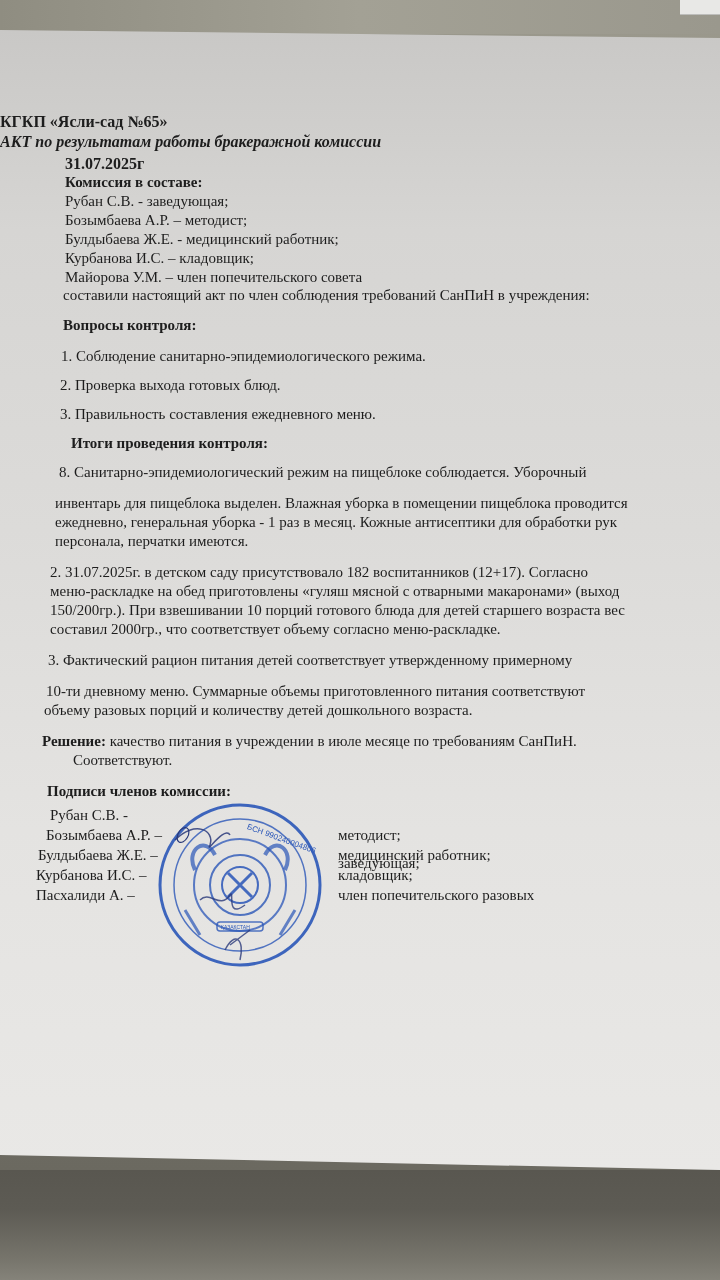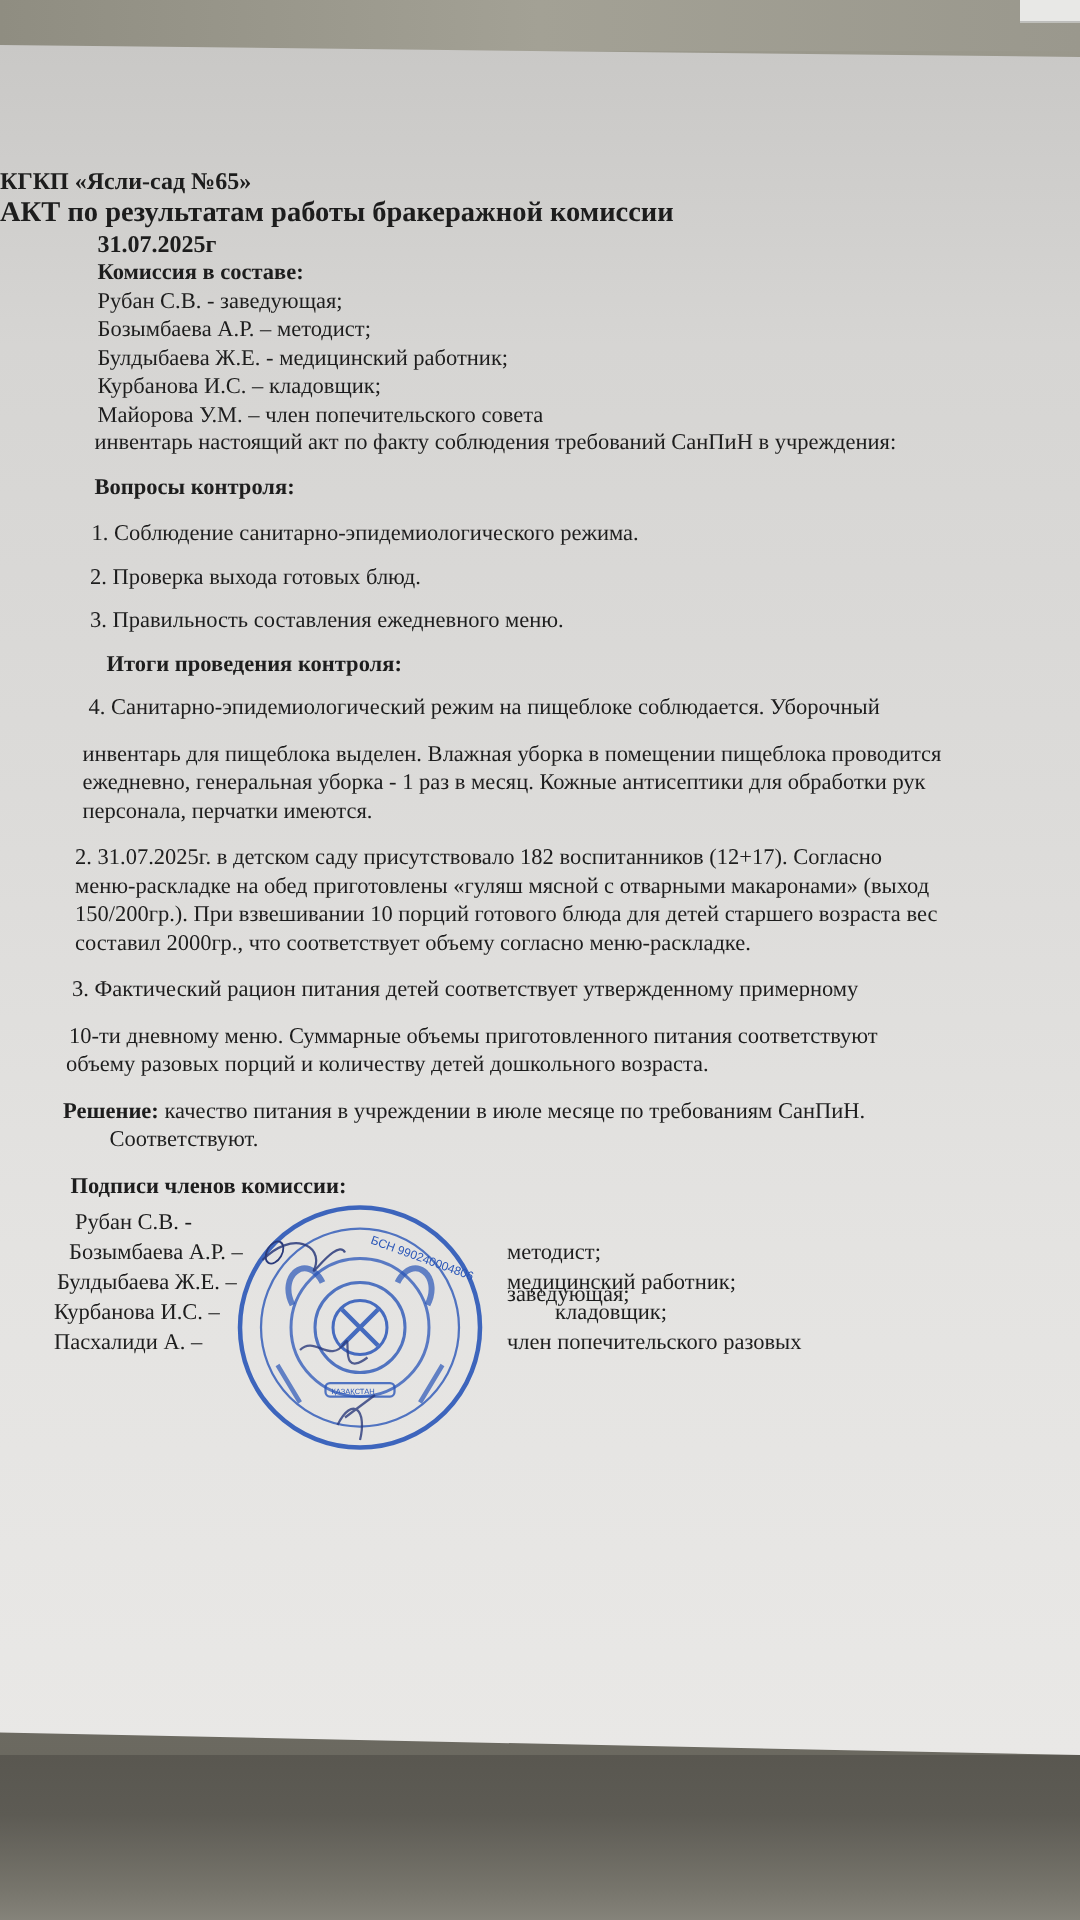--- a/index.html
+++ b/index.html
@@ -38,37 +38,37 @@
   </style>
 </head>
 <body>
 
 <div class="desk-top"></div>
 <div class="corner-paper"></div>
 
 <div class="page">
   <div class="doc">
     <div class="line bold center" style="top:82px;font-size:16px;">КГКП «Ясли-сад №65»</div>
-    <div class="line bold center" style="top:102px;font-size:19px;">АКТ по результатам работы бракеражной комиссии</div>
+    <div class="line bold center" style="top:102px;font-size:16px;font-style:italic;">АКТ по результатам работы бракеражной комиссии</div>
     <div class="line bold" style="left:65px;top:124px;font-size:16px;">31.07.2025г</div>
     <div class="line bold" style="left:65px;top:143px;">Комиссия в составе:</div>
     <div class="line" style="left:65px;top:162px;">Рубан С.В.  -  заведующая;</div>
     <div class="line" style="left:65px;top:181px;">Бозымбаева А.Р. – методист;</div>
     <div class="line" style="left:65px;top:200px;">Булдыбаева Ж.Е. - медицинский работник;</div>
     <div class="line" style="left:65px;top:219px;">Курбанова И.С. – кладовщик;</div>
     <div class="line" style="left:65px;top:238px;">Майорова У.М. – член попечительского совета</div>
-    <div class="line" style="left:63px;top:256px;">инвентарь настоящий акт по факту соблюдения требований СанПиН в учреждения:</div>
+    <div class="line" style="left:63px;top:256px;">составили настоящий акт по член соблюдения требований СанПиН в учреждения:</div>
 
     <div class="line bold" style="left:63px;top:286px;">Вопросы контроля:</div>
     <div class="line" style="left:61px;top:317px;">1. Соблюдение санитарно-эпидемиологического режима.</div>
     <div class="line" style="left:60px;top:346px;">2. Проверка выхода готовых блюд.</div>
     <div class="line" style="left:60px;top:375px;">3. Правильность составления ежедневного меню.</div>
 
     <div class="line bold" style="left:59px;top:404px;margin-left:12px;">Итоги проведения контроля:</div>
-    <div class="line" style="left:59px;top:433px;">4. Санитарно-эпидемиологический режим на пищеблоке соблюдается. Уборочный</div>
+    <div class="line" style="left:59px;top:433px;">8. Санитарно-эпидемиологический режим на пищеблоке соблюдается. Уборочный</div>
     <div class="line" style="left:55px;top:464px;">инвентарь для пищеблока выделен. Влажная уборка в помещении пищеблока проводится</div>
     <div class="line" style="left:55px;top:483px;">ежедневно, генеральная уборка - 1 раз в месяц. Кожные антисептики для обработки рук</div>
     <div class="line" style="left:55px;top:502px;">персонала, перчатки имеются.</div>
 
     <div class="line" style="left:50px;top:533px;">2. 31.07.2025г. в детском саду присутствовало 182 воспитанников (12+17). Согласно</div>
     <div class="line" style="left:50px;top:552px;">меню-раскладке на обед приготовлены «гуляш мясной с отварными макаронами» (выход</div>
     <div class="line" style="left:50px;top:571px;">150/200гр.). При взвешивании 10 порций готового блюда для детей старшего возраста вес</div>
     <div class="line" style="left:50px;top:590px;">составил 2000гр., что соответствует объему согласно меню-раскладке.</div>
 
     <div class="line" style="left:48px;top:621px;text-align:center;">3. Фактический рацион питания детей соответствует утвержденному примерному</div>
@@ -81,21 +81,21 @@
     <div class="line" style="left:41px;top:721px;margin-left:32px;">Соответствуют.</div>
 
     <div class="line bold" style="left:47px;top:752px;">Подписи членов комиссии:</div>
     <div class="line" style="left:50px;top:776px;">Рубан С.В.  -</div>
     <div class="line" style="left:338px;top:776px;margin-top:48px;">заведующая;</div>
     <div class="line" style="left:46px;top:796px;">Бозымбаева А.Р. –</div>
     <div class="line" style="left:338px;top:796px;">методист;</div>
     <div class="line" style="left:38px;top:816px;">Булдыбаева Ж.Е. –</div>
     <div class="line" style="left:338px;top:816px;">медицинский работник;</div>
     <div class="line" style="left:36px;top:836px;">Курбанова И.С. –</div>
-    <div class="line" style="left:338px;top:836px;margin-left:32px;">кладовщик;</div>
+    <div class="line" style="left:338px;top:836px;">кладовщик;</div>
     <div class="line" style="left:36px;top:856px;">Пасхалиди А. –</div>
     <div class="line" style="left:338px;top:856px;">член попечительского разовых</div>
   </div>
 
   <svg class="stamp" viewBox="0 0 170 170" xmlns="http://www.w3.org/2000/svg">
     <circle cx="85" cy="85" r="80" fill="none" stroke="#2a56b8" stroke-width="3" opacity="0.9"></circle>
     <circle cx="85" cy="85" r="66" fill="none" stroke="#2a56b8" stroke-width="1.5" opacity="0.8"></circle>
     <circle cx="85" cy="85" r="46" fill="none" stroke="#2a56b8" stroke-width="2" opacity="0.75"></circle>
     <circle cx="85" cy="85" r="30" fill="none" stroke="#2a56b8" stroke-width="2" opacity="0.8"></circle>
     <circle cx="85" cy="85" r="18" fill="none" stroke="#2a56b8" stroke-width="2" opacity="0.85"></circle>

